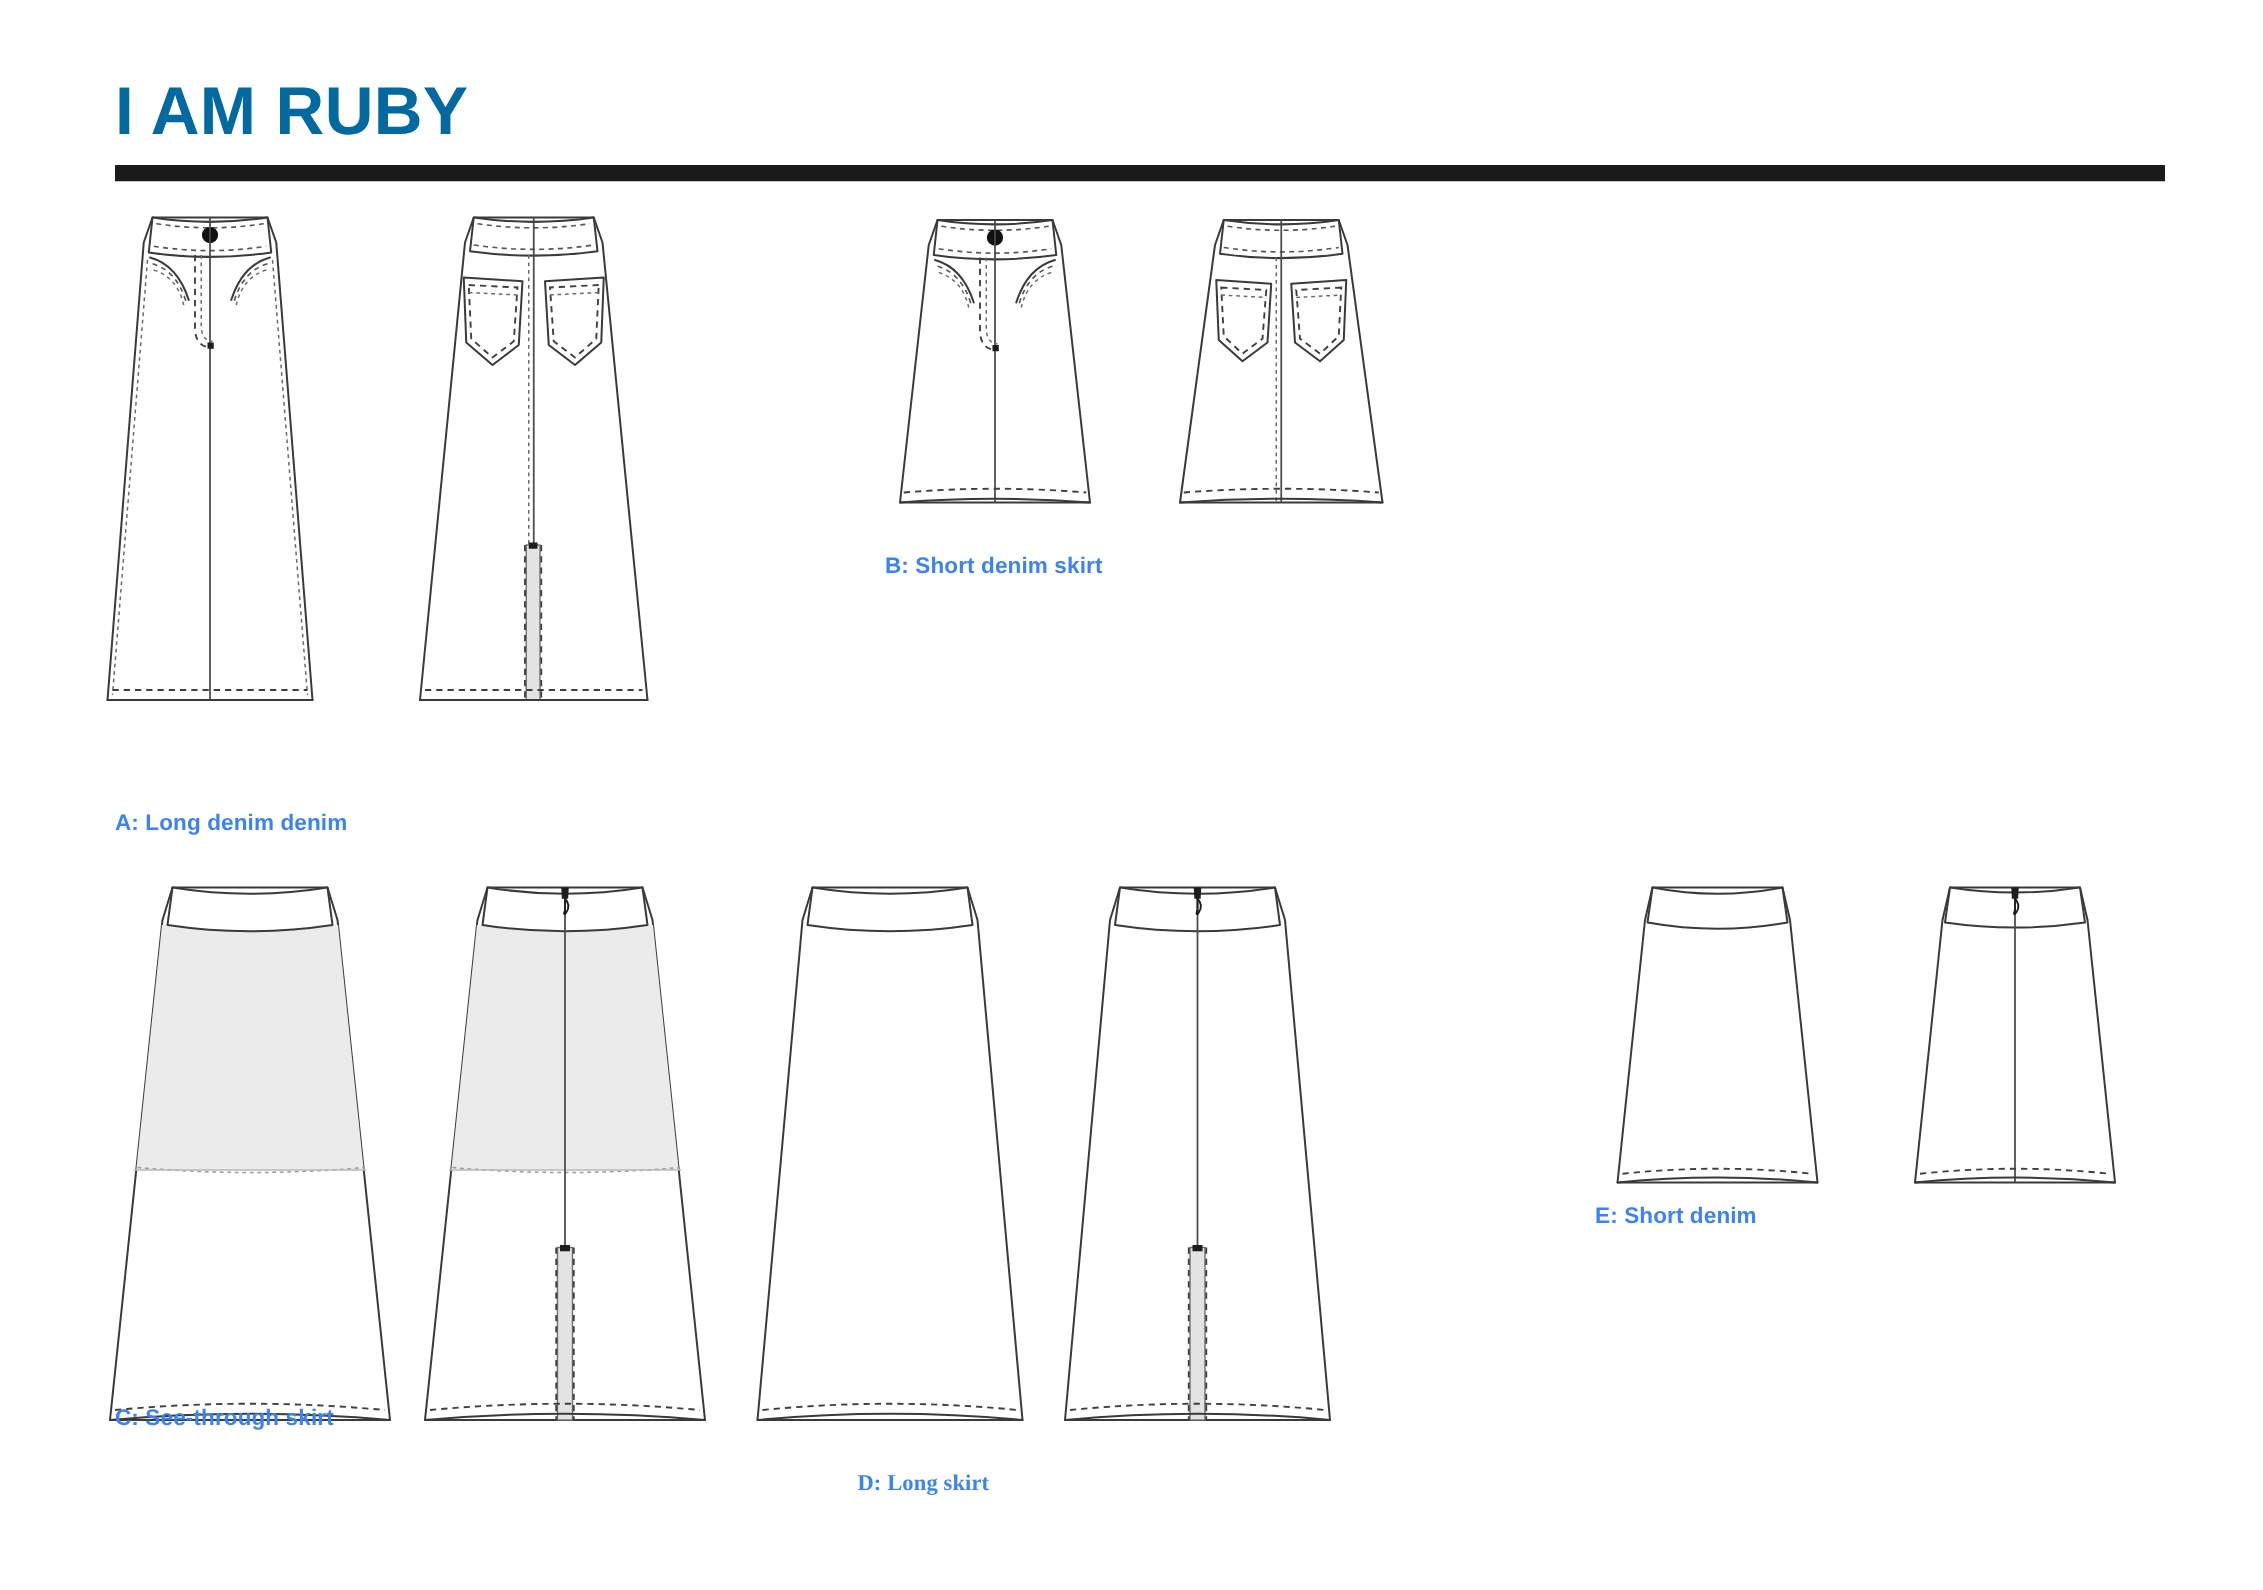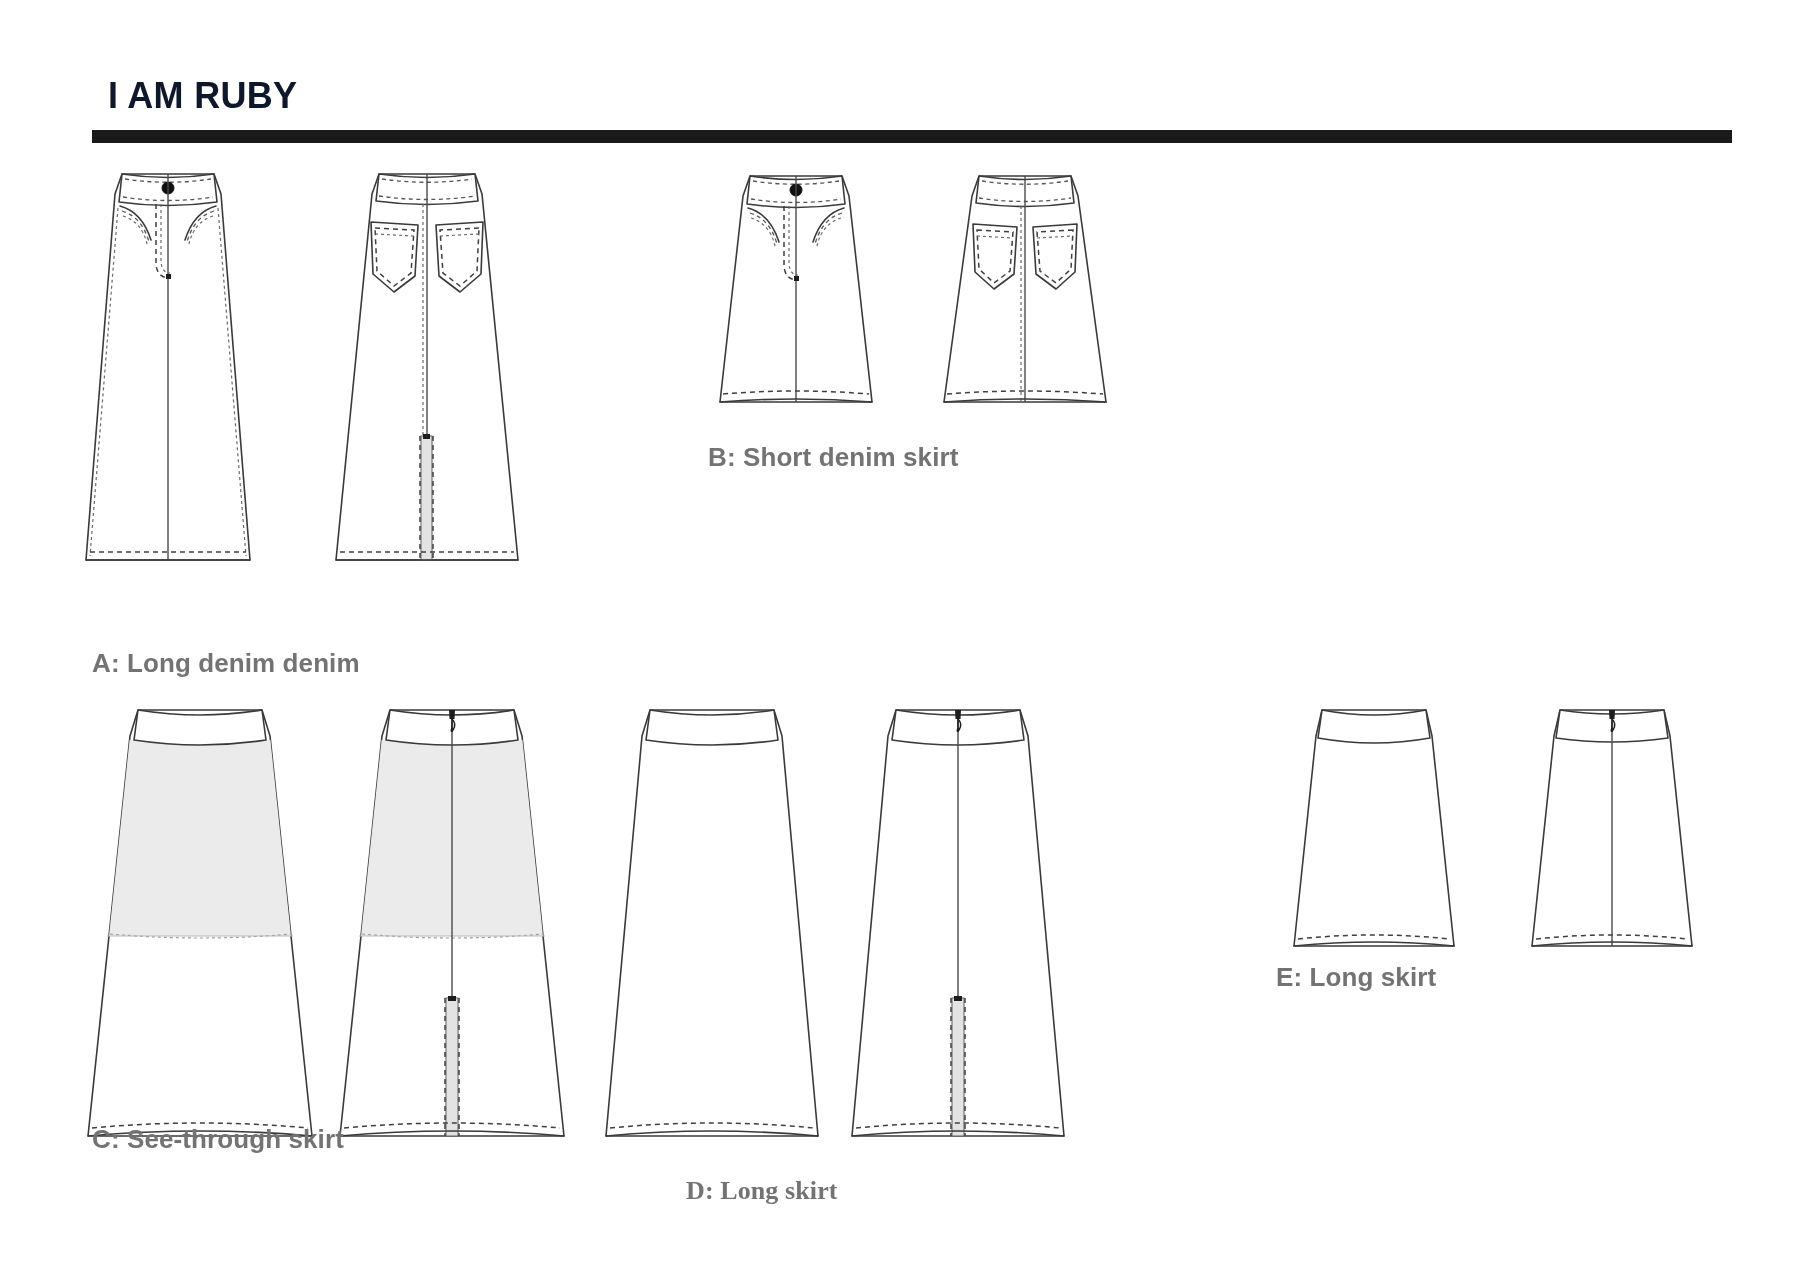--- a/index.html
+++ b/index.html
@@ -23,41 +23,41 @@
   }
 
   
   #header {
     position: absolute;
     left: 92px;
     top: 62px;
     width: 1640px;
   }
   #brand-title {
-    font-size: 36px;
+    font-size: 54px;
     font-weight: bold;
     letter-spacing: 0.3px;
     line-height: 1.0;
-    color: #0f172a;
-    margin: 16px;
+    color: #0369a1;
+    margin: 0;
     white-space: nowrap;
   }
   #header-rule {
     margin-top: 16px;
     width: 1640px;
     height: 13px;
     background: #1a1a1a;
   }
 
   
   .caption {
     position: absolute;
-    font-size: 26px;
+    font-size: 18px;
     font-weight: bold;
-    color: #737373;
+    color: #3b82f6;
     white-space: nowrap;
     letter-spacing: 0.1px;
   }
 
   
   .figure {
     position: absolute;
   }
   .figure svg {
     display: block;
@@ -291,15 +291,15 @@
       <path class="outline" d="M48,4 Q100,12 152,4 L156,32 Q100,40 44,32 Z"></path>
       <path class="seam" d="M100,4 L100,240"></path>
       <path class="zip" d="M100,5 L100,26"></path>
       <path class="zipfill" d="M97,4 L103,4 L102.5,13 L97.5,13 Z"></path>
       <path class="zip" d="M100,13 Q105,18 101,24 Q98,27 100,22"></path>
       <path class="outline-n" d="M20,240 Q100,232 180,240"></path>
       <path class="stitch" d="M24,233 Q100,225 176,233"></path>
     </svg>
   </div>
 
-  <div class="caption" style="left:1276px; top:962px;">E: Long skirt</div>
+  <div class="caption" style="left:1276px; top:962px;">E: Short denim</div>
 
 </div>
 
 </body></html>

